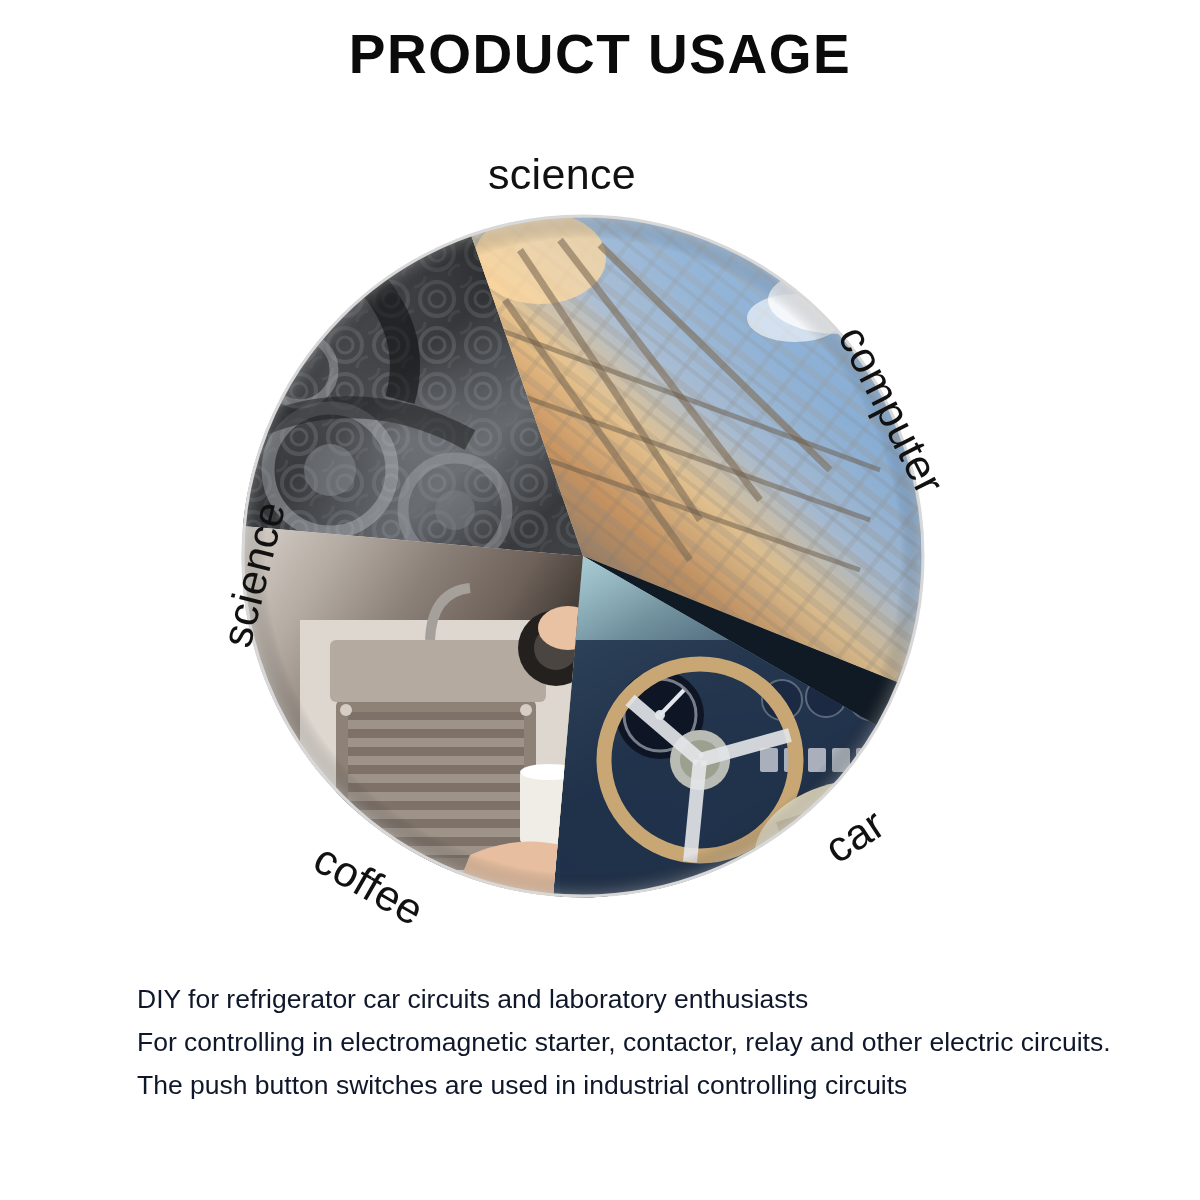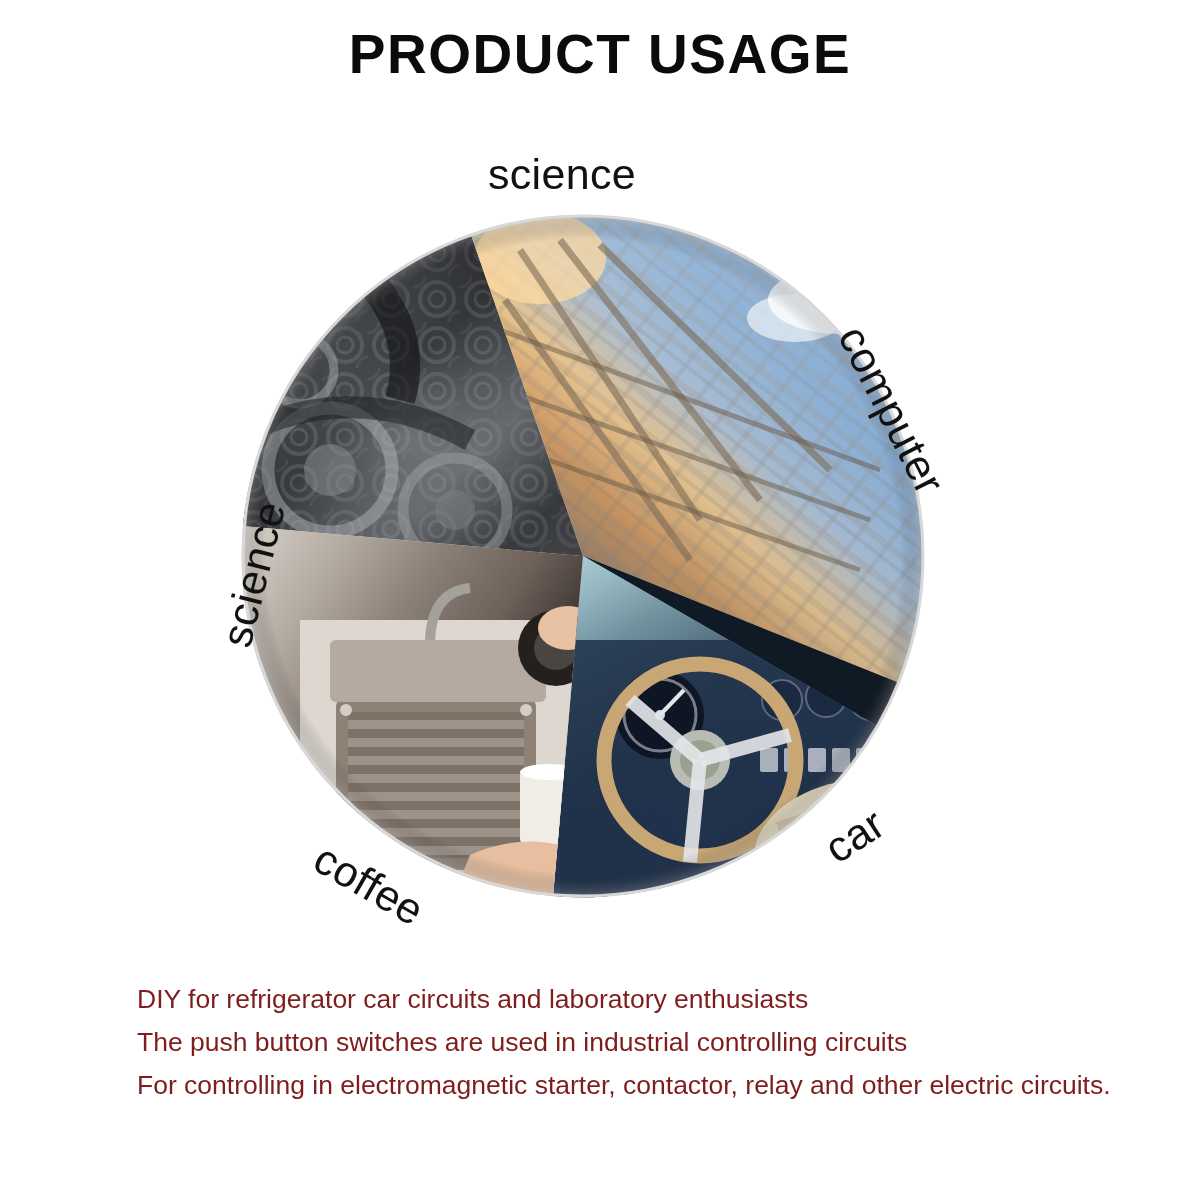--- a/index.html
+++ b/index.html
@@ -86,21 +86,21 @@
   
   .usage-notes {
     position: absolute;
     left: 137px;
     top: 978px;
     width: 1020px;
   }
   .usage-line {
     font-family: "Liberation Sans", sans-serif;
     font-size: 26.5px;
-    color: #7f1d1d;
+    color: #0f172a;
     line-height: 1.62;
     white-space: nowrap;
   }
 </style>
 </head>
 <body>
 
 <div class="page-title">PRODUCT USAGE</div>
 
 <div class="wheel-area">
@@ -336,15 +336,15 @@
 
   <div class="slice-label label-science">science</div>
 
   <div class="slice-label label-coffee">coffee</div>
 
   <div class="slice-label label-car">car</div>
 </div>
 
 <div class="usage-notes">
   <div class="usage-line">DIY for refrigerator car circuits and laboratory enthusiasts</div>
+  <div class="usage-line">For controlling in electromagnetic starter, contactor, relay and other electric circuits.</div>
   <div class="usage-line">The push button switches are used in industrial controlling circuits</div>
-  <div class="usage-line">For controlling in electromagnetic starter, contactor, relay and other electric circuits.</div>
 </div>
 
 </body></html>

